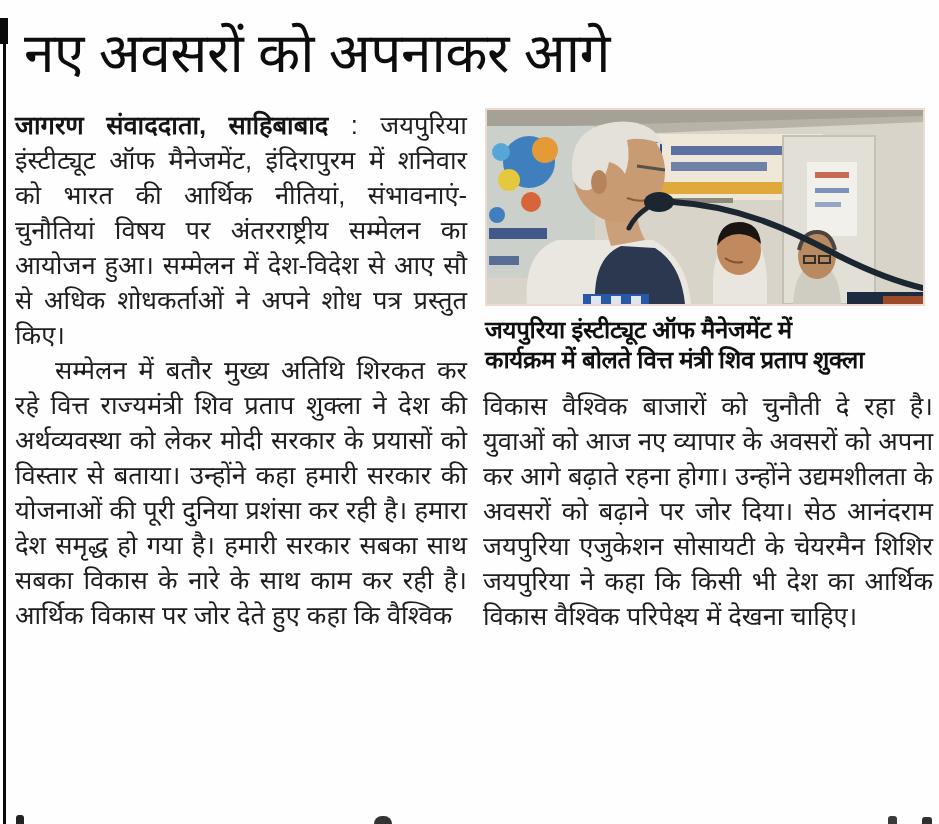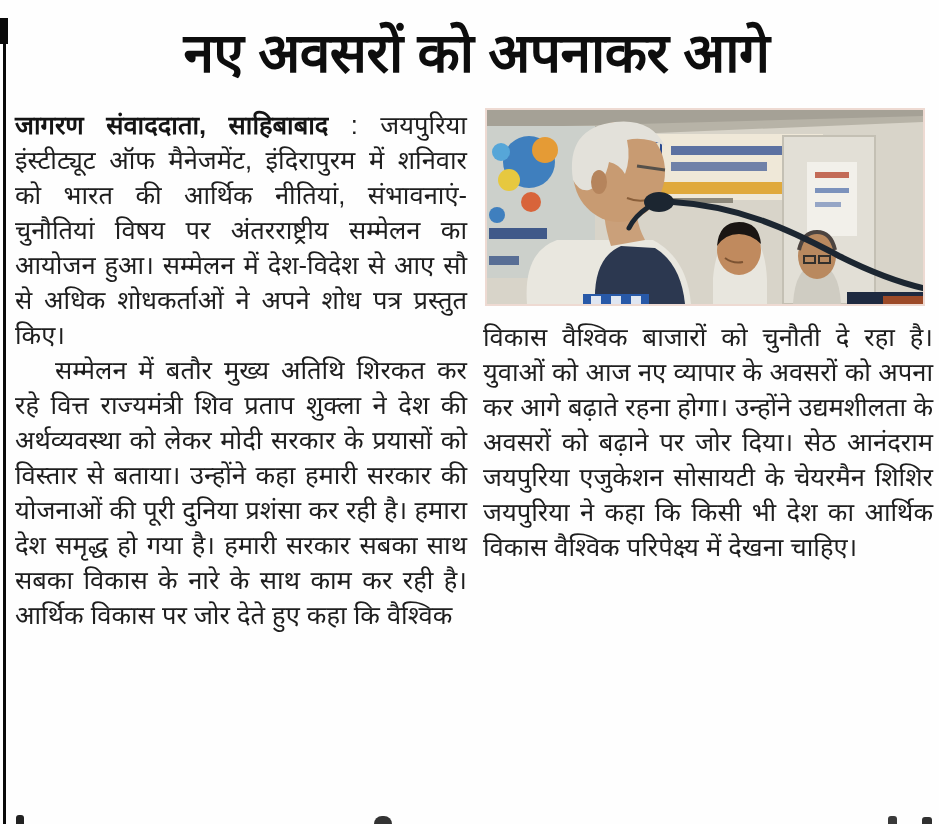--- a/index.html
+++ b/index.html
@@ -30,24 +30,23 @@
     top: 18px;
     width: 8px;
     height: 26px;
     background: #0a0a0a;
   }
   .headline {
     margin: 0;
     padding: 16px 10px 0 24px;
     font-size: 55px;
     line-height: 74px;
-    font-weight: 700;
+    font-weight: 400;
     color: #0d0d0d;
     letter-spacing: -0.5px;
-    text-align: center;
   }
   .headline .hl {
     display: block;
     white-space: nowrap;
   }
   .columns {
     display: flex;
     gap: 16px;
     padding: 18px 6px 0 15px;
   }
@@ -188,20 +187,22 @@
               <rect x="96" y="184" width="66" height="10" fill="#2859a8"></rect>
               <rect x="104" y="186" width="10" height="8" fill="#ffffff" opacity="0.85"></rect>
               <rect x="124" y="186" width="10" height="8" fill="#ffffff" opacity="0.85"></rect>
               <rect x="144" y="186" width="10" height="8" fill="#ffffff" opacity="0.85"></rect>
               <rect x="360" y="182" width="76" height="12" fill="#1e2a40"></rect>
               <rect x="396" y="186" width="40" height="8" fill="#9c4a28"></rect>
             </g>
           </svg>
         </div>
         <figcaption class="caption">
+          <div>जयपुरिया इंस्टीट्यूट ऑफ मैनेजमेंट में</div>
+          <div>कार्यक्रम में बोलते वित्त मंत्री शिव प्रताप शुक्ला</div>
         </figcaption>
       </figure>
 
       <p class="body-para">विकास वैश्विक बाजारों को चुनौती दे रहा है। युवाओं को आज नए व्यापार के अवसरों को अपना कर आगे बढ़ाते रहना होगा। उन्होंने उद्यमशीलता के अवसरों को बढ़ाने पर जोर दिया। सेठ आनंदराम जयपुरिया एजुकेशन सोसायटी के चेयरमैन शिशिर जयपुरिया ने कहा कि किसी भी देश का आर्थिक विकास वैश्विक परिपेक्ष्य में देखना चाहिए।</p>
     </div>
   </div>
 
   <div class="bottom-frag frag-1"></div>
   <div class="bottom-frag frag-2"></div>
   <div class="bottom-frag frag-3"></div>

